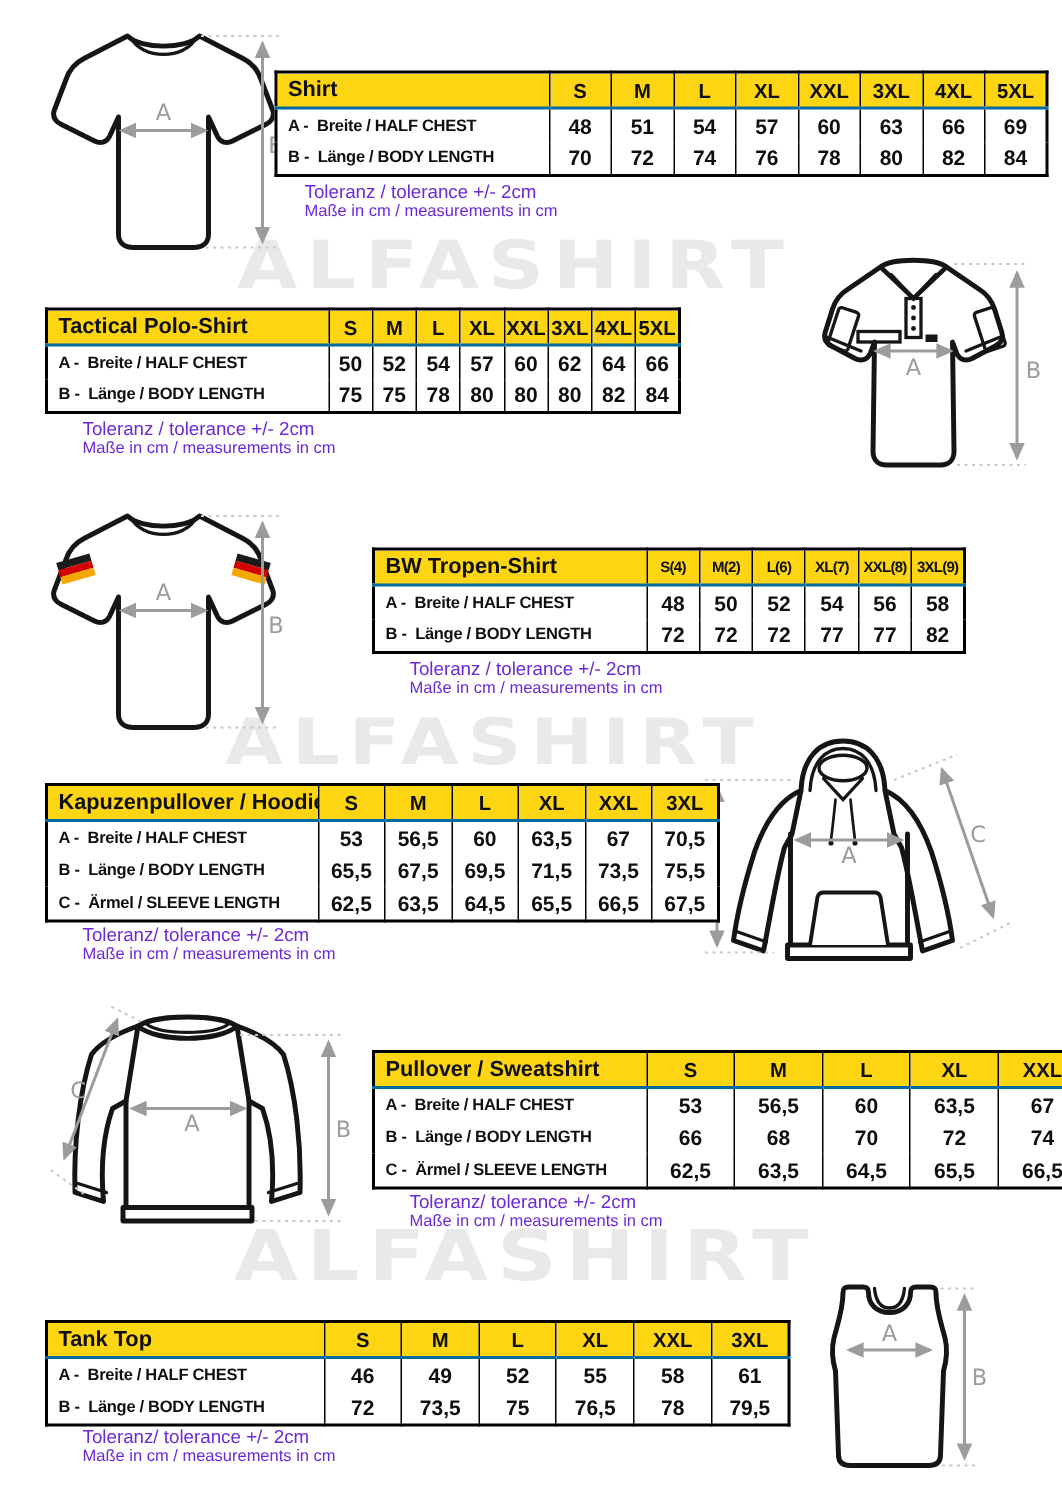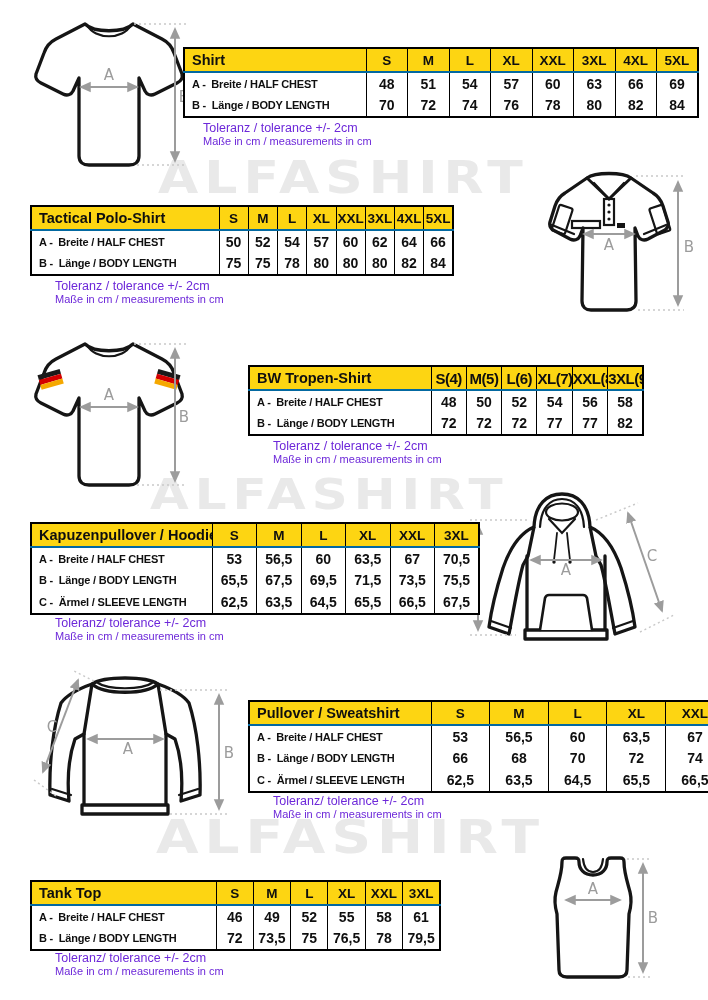--- a/index.html
+++ b/index.html
@@ -11,21 +11,21 @@
   .tbl{position:absolute;z-index:2;border-collapse:collapse;table-layout:fixed;background:#fff;
        border:2.6px solid #000;}
   .tbl th,.tbl td{border-left:1.3px solid #000;padding:0;margin:0;overflow:hidden;
        font-weight:bold;color:#0f0f0f;white-space:nowrap;}
   .tbl th:first-child,.tbl td:first-child{border-left:none;}
   .tbl thead th{background:var(--yellow);height:22px;font-size:13.5px;text-align:center;
        border-bottom:2px solid #0369a1;}
   .tbl thead th.ttl{font-size:14.5px;text-align:left;padding-left:7px;white-space:pre;}
   .tbl td{height:21.5px;font-size:14px;text-align:center;}
   .tbl td.lbl{text-align:left;padding-left:7px;white-space:pre;font-size:11px;letter-spacing:-.2px;}
-  table[data-table="2"] thead th.sz{font-size:15px;letter-spacing:-.5px;}
+  table[data-table="2"] thead th.sz{font-size:10px;letter-spacing:-.5px;}
   .tol{position:absolute;z-index:2;width:450px;text-align:left;color:#6d28d9;}
   .tol .l1{font-size:12.5px;line-height:14px;}
   .tol .l2{font-size:11px;line-height:12px;}
   .ill{position:absolute;z-index:1;}
   .g{fill:#fff;stroke:#151515;stroke-width:3.3;stroke-linejoin:round;stroke-linecap:round;}
   .g2{fill:none;stroke:#151515;stroke-width:2.2;stroke-linecap:round;}
   .arr{stroke:#9c9c9c;stroke-width:2;fill:none;}
   .lead{stroke:#c9c9c9;stroke-width:1.4;stroke-dasharray:2 3;fill:none;}
   .dim{fill:#9c9c9c;font-size:15px;font-family:"DejaVu Sans",sans-serif;text-anchor:middle;}
 </style>
@@ -222,21 +222,21 @@
         <col>
         <col>
         <col>
         <col>
         <col>
       </colgroup>
       <thead>
         <tr>
           <th class="ttl">BW Tropen-Shirt</th>
           <th class="sz">S(4)</th>
-          <th class="sz">M(5)</th>
+          <th class="sz">M(2)</th>
           <th class="sz">L(6)</th>
           <th class="sz">XL(7)</th>
           <th class="sz">XXL(8)</th>
           <th class="sz">3XL(9)</th>
         </tr>
       </thead>
       <tbody>
         <tr>
           <td class="lbl">A -  Breite / HALF CHEST</td>
           <td class="val">48</td>
@@ -422,21 +422,21 @@
           <td class="val">66,5</td>
           <td class="val">67,5</td>
         </tr>
       </tbody>
     </table>
   <div class="tol" style="left:273px;top:794px">
     <div class="l1">Toleranz/ tolerance +/- 2cm</div>
     <div class="l2">Maße in cm / measurements in cm</div>
   </div>
 
-  <table class="tbl" style="left:30px;top:880px;width:411px" data-table="5">
+  <table class="tbl" style="left:30px;top:880px;width:497px" data-table="5">
       <colgroup>
         <col style="width: 185px;">
         <col>
         <col>
         <col>
         <col>
         <col>
         <col>
       </colgroup>
       <thead>

